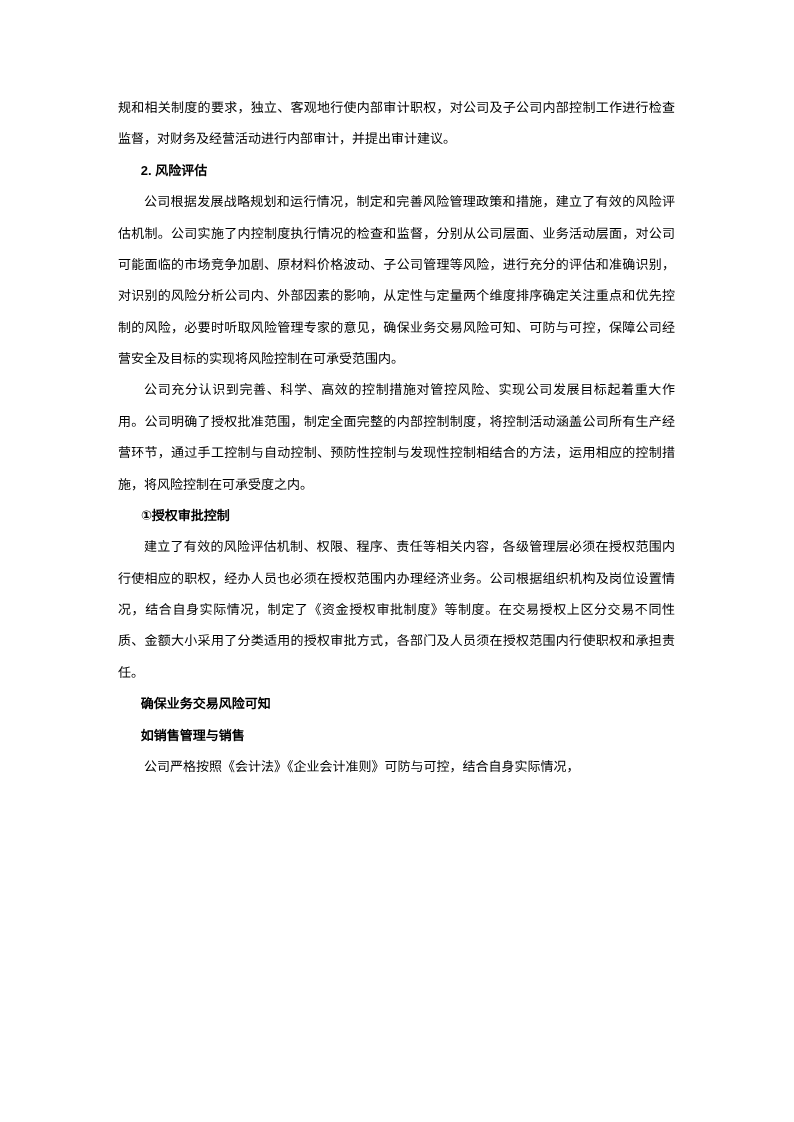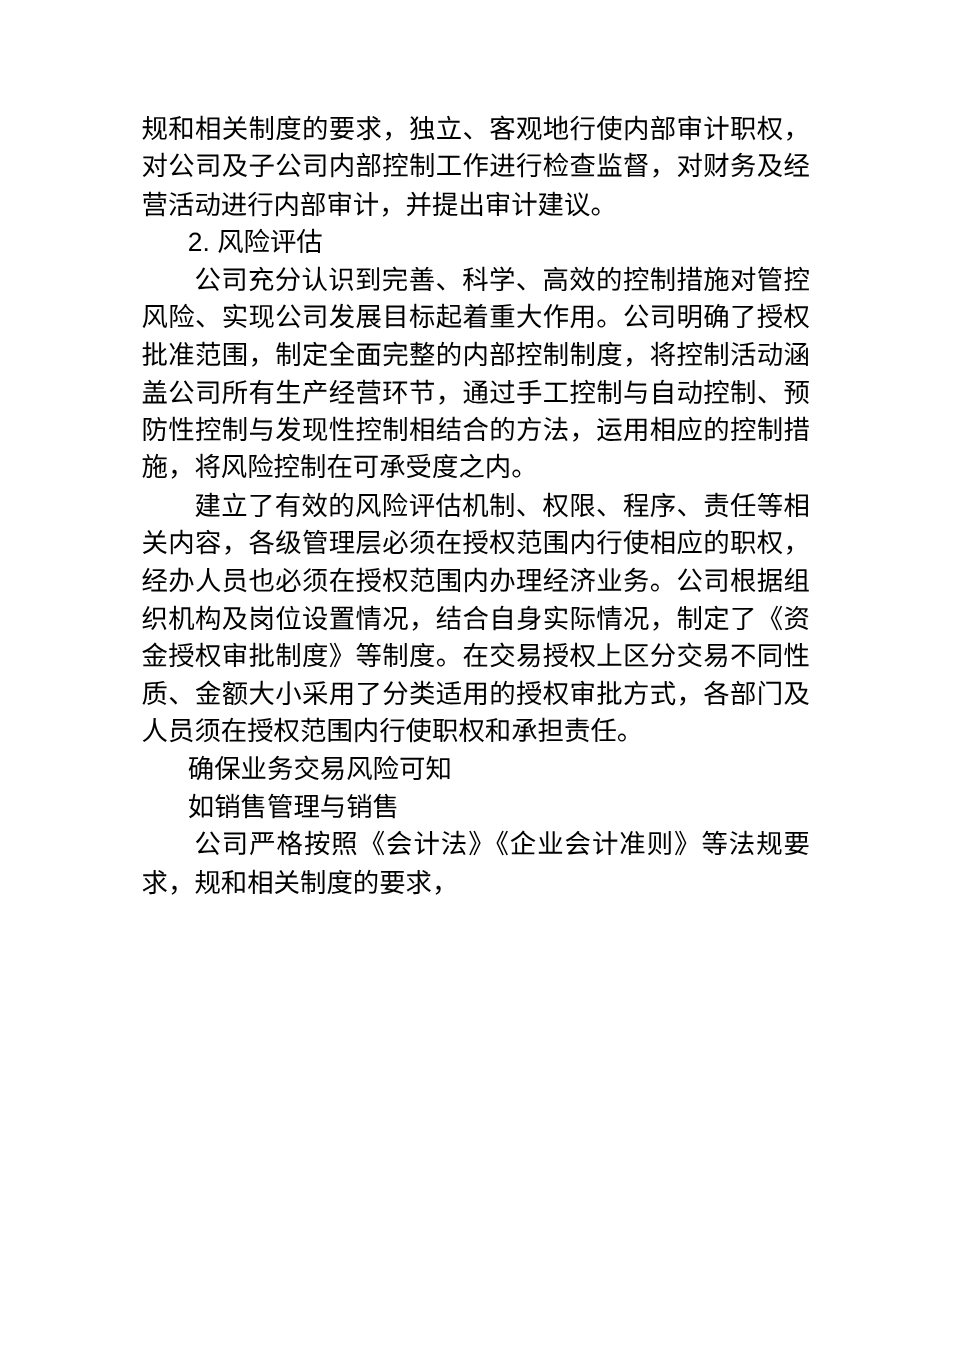--- a/index.html
+++ b/index.html
@@ -17,61 +17,63 @@
   .content {
     position: absolute;
     left: 118px;
     top: 92px;
     width: 557px;
     color: #000000;
   }
   .para, .para-cont, .heading {
     margin: 0;
     padding: 0;
-    font-size: 22px;
+    font-size: 13px;
     line-height: 31.37px;
     color: #000000;
   }
   .para, .para-cont {
     font-family: "Liberation Serif", "DejaVu Serif", serif;
     text-align: justify;
     text-justify: inter-character;
   }
   .para {
     text-indent: 2em;
   }
   .para-cont {
     text-indent: 0;
   }
   .heading {
     font-family: "Liberation Sans", "DejaVu Sans", sans-serif;
-    font-weight: 400;
+    font-weight: 700;
     text-indent: 1.75em;
     text-align: left;
   }
 </style>
 </head>
 <body>
 
 <div class="page">
   <div class="content">
 
     <p class="para-cont">规和相关制度的要求，独立、客观地行使内部审计职权，对公司及子公司内部控制工作进行检查监督，对财务及经营活动进行内部审计，并提出审计建议。</p>
 
     <p class="heading">2. 风险评估</p>
 
+    <p class="para">公司根据发展战略规划和运行情况，制定和完善风险管理政策和措施，建立了有效的风险评估机制。公司实施了内控制度执行情况的检查和监督，分别从公司层面、业务活动层面，对公司可能面临的市场竞争加剧、原材料价格波动、子公司管理等风险，进行充分的评估和准确识别，对识别的风险分析公司内、外部因素的影响，从定性与定量两个维度排序确定关注重点和优先控制的风险，必要时听取风险管理专家的意见，确保业务交易风险可知、可防与可控，保障公司经营安全及目标的实现将风险控制在可承受范围内。</p>
 
 
     <p class="para">公司充分认识到完善、科学、高效的控制措施对管控风险、实现公司发展目标起着重大作用。公司明确了授权批准范围，制定全面完整的内部控制制度，将控制活动涵盖公司所有生产经营环节，通过手工控制与自动控制、预防性控制与发现性控制相结合的方法，运用相应的控制措施，将风险控制在可承受度之内。</p>
 
 
+    <p class="heading">①授权审批控制</p>
 
     <p class="para">建立了有效的风险评估机制、权限、程序、责任等相关内容，各级管理层必须在授权范围内行使相应的职权，经办人员也必须在授权范围内办理经济业务。公司根据组织机构及岗位设置情况，结合自身实际情况，制定了《资金授权审批制度》等制度。在交易授权上区分交易不同性质、金额大小采用了分类适用的授权审批方式，各部门及人员须在授权范围内行使职权和承担责任。</p>
 
     <p class="heading">确保业务交易风险可知</p>
 
 
     <p class="heading">如销售管理与销售</p>
 
-    <p class="para">公司严格按照《会计法》《企业会计准则》等法规要求，规和相关制度的要求，</p>
+    <p class="para">公司严格按照《会计法》《企业会计准则》可防与可控，结合自身实际情况，</p>
 
   </div>
 </div>
 
 </body></html>

